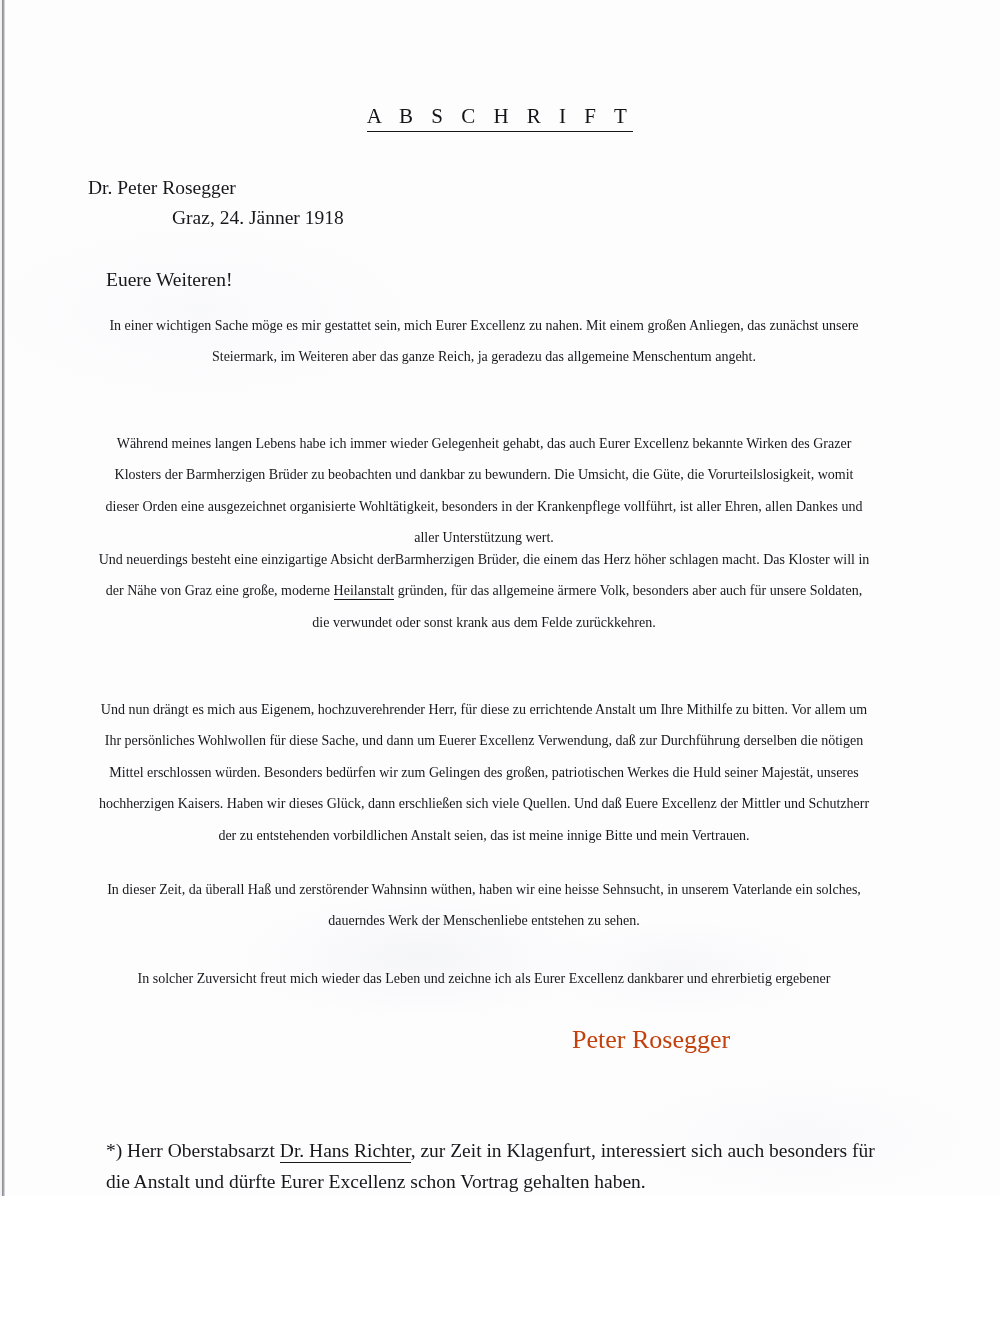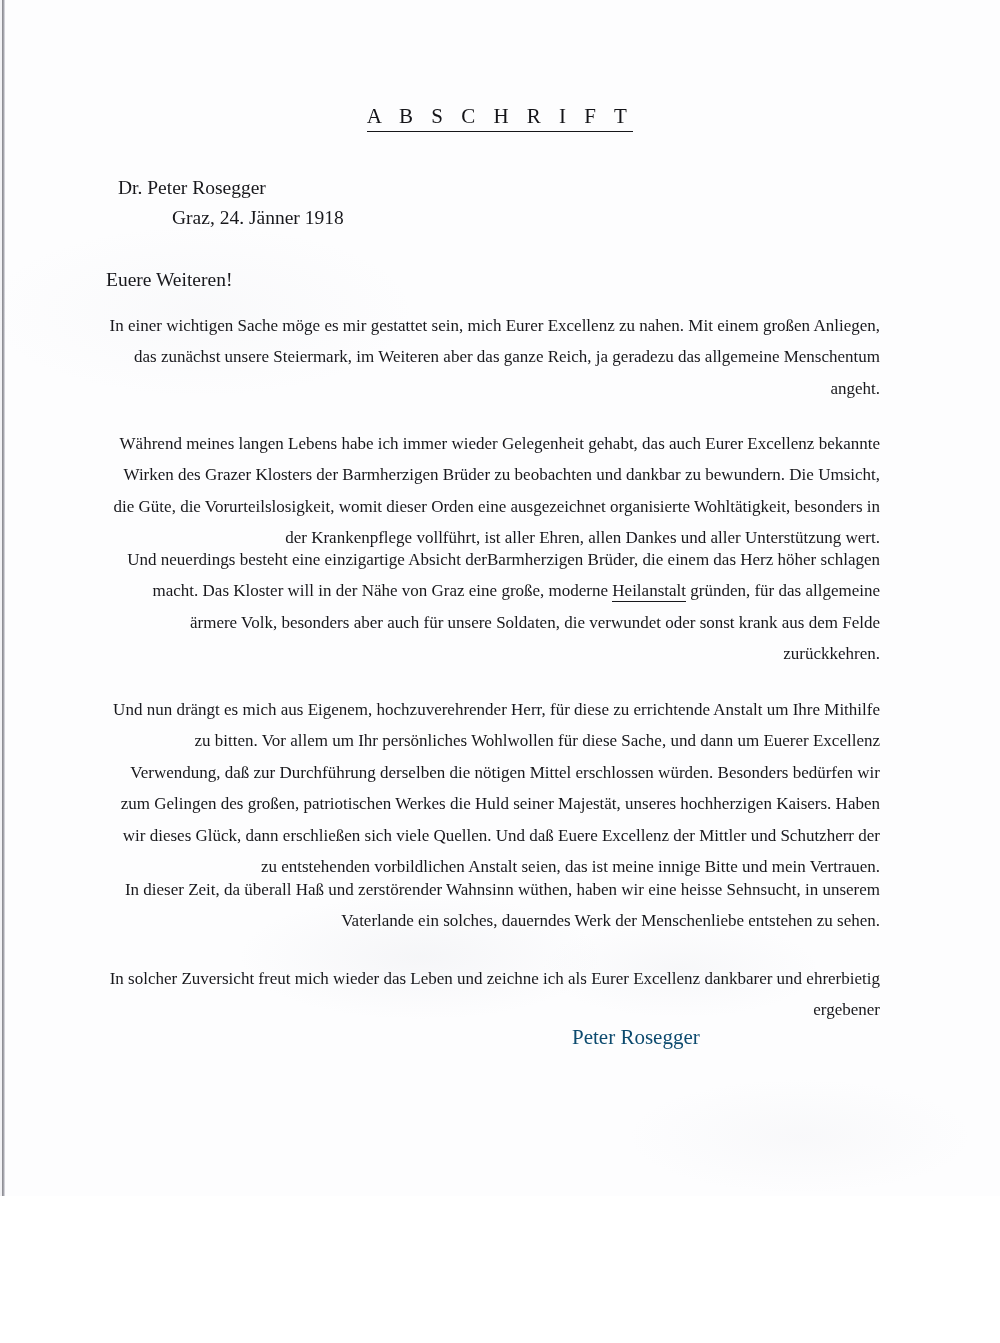--- a/index.html
+++ b/index.html
@@ -67,21 +67,21 @@
     color: #141418;
     font-weight: 400;
   }
   .doc-title span.ul {
     border-bottom: 1.6px solid #16161a;
     padding-bottom: 3px;
   }
 
   .sender {
     position: absolute;
-    left: 118px;
+    left: 88px;
     top: 178px;
     font-size: 19.5px;
     color: #18181c;
     line-height: 1.0;
   }
   .sender-place {
     position: absolute;
     left: 172px;
     top: 208px;
     font-size: 19.5px;
@@ -92,42 +92,42 @@
   .salutation {
     position: absolute;
     left: 106px;
     top: 269px;
     font-size: 19.5px;
     color: #18181c;
   }
 
   .body-block {
     position: absolute;
-    left: 108px;
+    left: 98px;
     width: 772px;
-    font-size: 17px;
+    font-size: 14px;
     line-height: 31.4px;
     color: #18181c;
-    text-align: right;
+    text-align: center;
   }
 
   .p1 { top: 310px; }
   .p2 { top: 396px; margin-top: 32px; }
   .p3 { top: 544px; }
   .p4 { top: 645px; }
   .p5 { top: 694px; }
   .p6 { top: 874px; }
   .p7 { top: 963px; }
 
   .signature {
     position: absolute;
     left: 572px;
     top: 1025px;
-    font-size: 21px;
-    color: #0c4a6e;
+    font-size: 26px;
+    color: #c2410c;
   }
 
   .footnote {
     position: absolute;
     left: 106px;
     top: 1135px;
     width: 772px;
     font-size: 19.5px;
     line-height: 31.4px;
     color: #18181c;
@@ -167,15 +167,16 @@
 
 
     <div class="body-block p5">Und nun drängt es mich aus Eigenem, hochzuverehrender Herr, für diese zu errichtende Anstalt um Ihre Mithilfe zu bitten. Vor allem um Ihr persönliches Wohlwollen für diese Sache, und dann um Euerer Excellenz Verwendung, daß zur Durchführung derselben die nötigen Mittel erschlossen würden. Besonders bedürfen wir zum Gelingen des großen, patriotischen Werkes die Huld seiner Majestät, unseres hochherzigen Kaisers. Haben wir dieses Glück, dann erschließen sich viele Quellen. Und daß Euere Excellenz der Mittler und Schutzherr der zu entstehenden vorbildlichen Anstalt seien, das ist meine innige Bitte und mein Vertrauen.</div>
 
     <div class="body-block p6">In dieser Zeit, da überall Haß und zerstörender Wahnsinn wüthen, haben wir eine heisse Sehnsucht, in unserem Vaterlande ein solches, dauerndes Werk der Menschenliebe entstehen zu sehen.</div>
 
     <div class="body-block p7">In solcher Zuversicht freut mich wieder das Leben und zeichne ich als Eurer Excellenz dankbarer und ehrerbietig ergebener</div>
 
     <div class="signature">Peter Rosegger</div>
 
+    <div class="footnote"><span>*) Herr Oberstabsarzt </span><u class="plain">Dr. Hans Richter</u><span>, zur Zeit in Klagenfurt, interessiert sich auch besonders für die Anstalt und dürfte Eurer Excellenz schon Vortrag gehalten haben.</span></div>
 
   </div>
 </div>
 
 </body></html>

